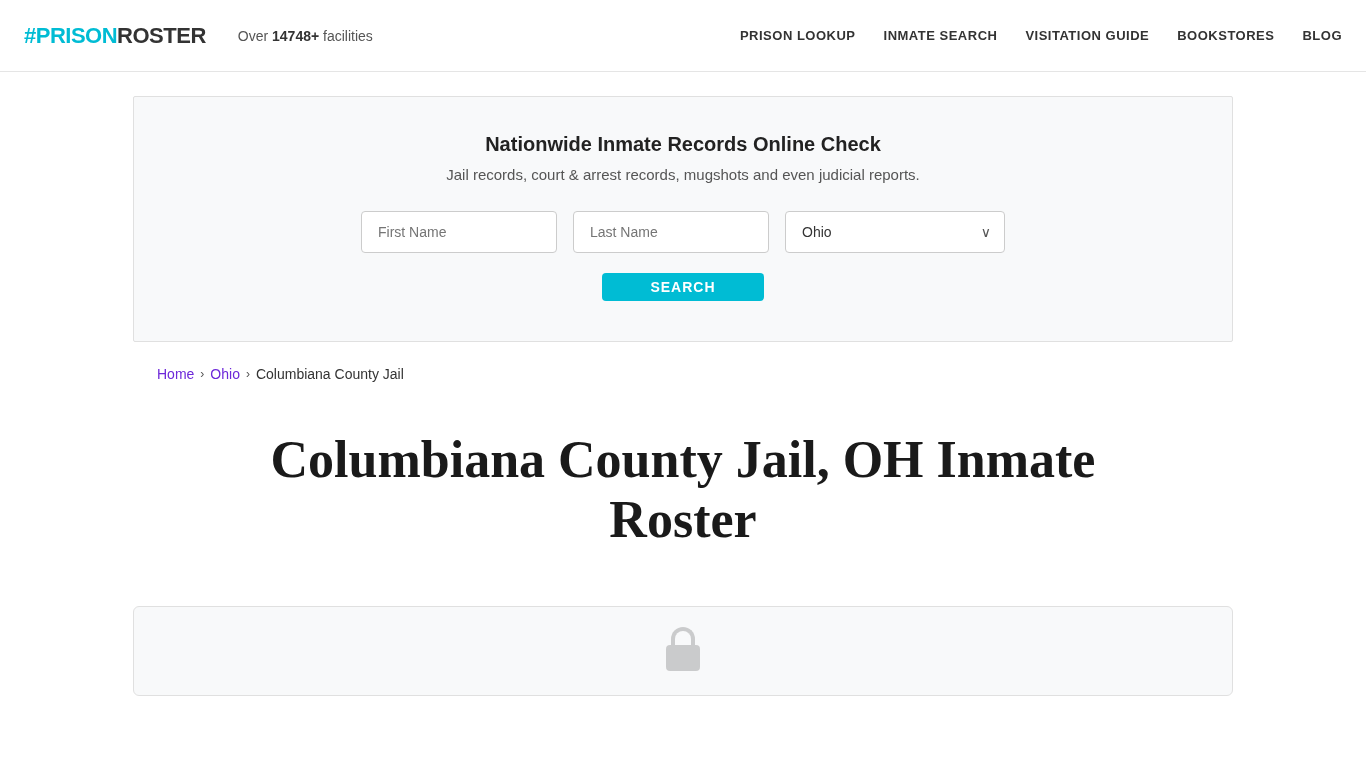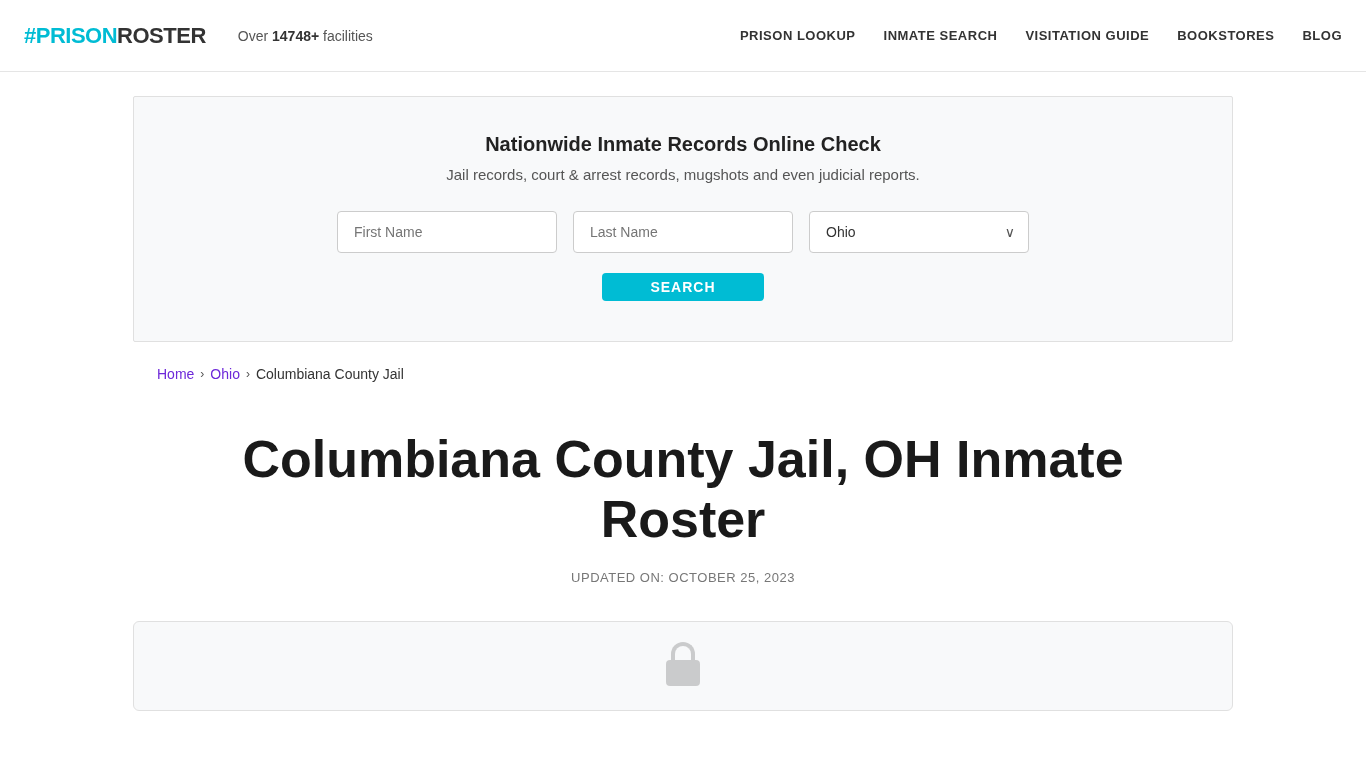--- a/index.html
+++ b/index.html
@@ -93,21 +93,21 @@
       gap: 16px;
       flex-wrap: wrap;
       margin-bottom: 20px;
     }
     .search-input {
       border: 1px solid #ccc;
       border-radius: 4px;
       padding: 12px 16px;
       font-size: 14px;
       color: #999;
-      width: 220px;
+      width: 196px;
       outline: none;
     }
     .state-select {
       border: 1px solid #ccc;
       border-radius: 4px;
       padding: 12px 16px;
       font-size: 14px;
       color: #333;
       width: 220px;
       background: #fff;
@@ -176,20 +176,21 @@
       text-align: center;
       padding: 40px 24px 16px;
     }
     .page-title-section h1 {
       font-size: 52px;
       font-weight: 800;
       color: #1a1a1a;
       line-height: 1.15;
       max-width: 900px;
       margin: 0 auto 20px;
+      font-family: Liberation Serif, serif;
     }
     .updated-label {
       font-size: 13px;
       color: #777;
       letter-spacing: 0.5px;
       text-transform: uppercase;
     }
 
     
     .bottom-card {
@@ -319,21 +320,20 @@
 <nav class="breadcrumb">
   <a href="#">Home</a>
   <span class="separator">›</span>
   <a href="#">Ohio</a>
   <span class="separator">›</span>
   <span class="current">Columbiana County Jail</span>
 </nav>
 
 <section class="page-title-section">
   <h1>Columbiana County Jail, OH Inmate Roster</h1>
-  <p class="updated-label">UPDATED ON: OCTOBER 25, 2023</p>
 </section>
 
 <div class="bottom-card">
   <div class="lock-icon">
     <div class="lock-shackle"></div>
     <div class="lock-body"></div>
   </div>
 </div>
 
 </body></html>

